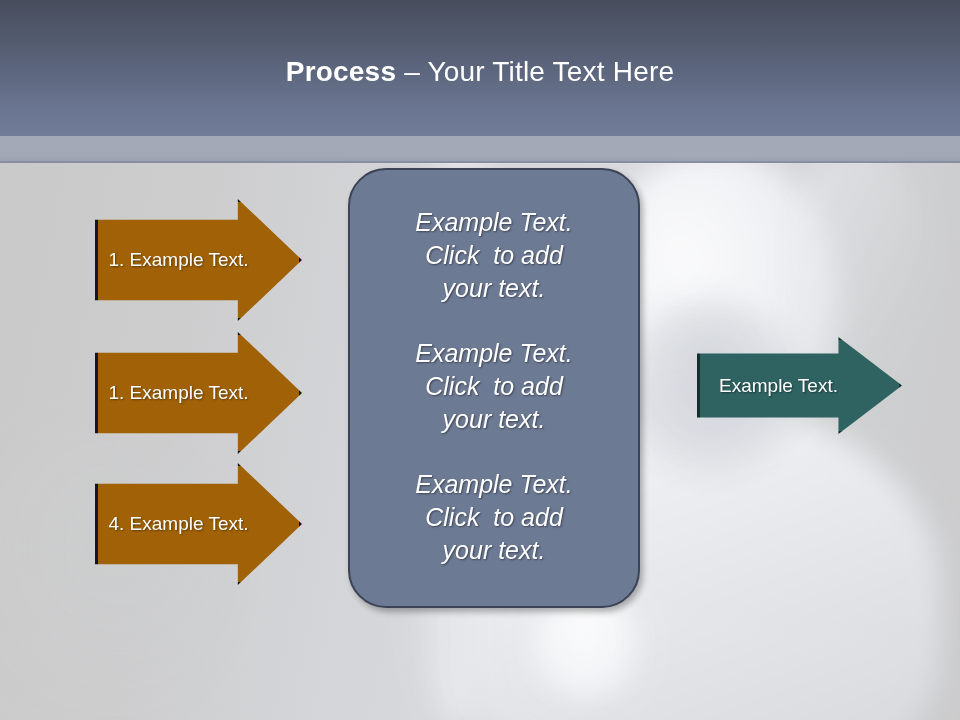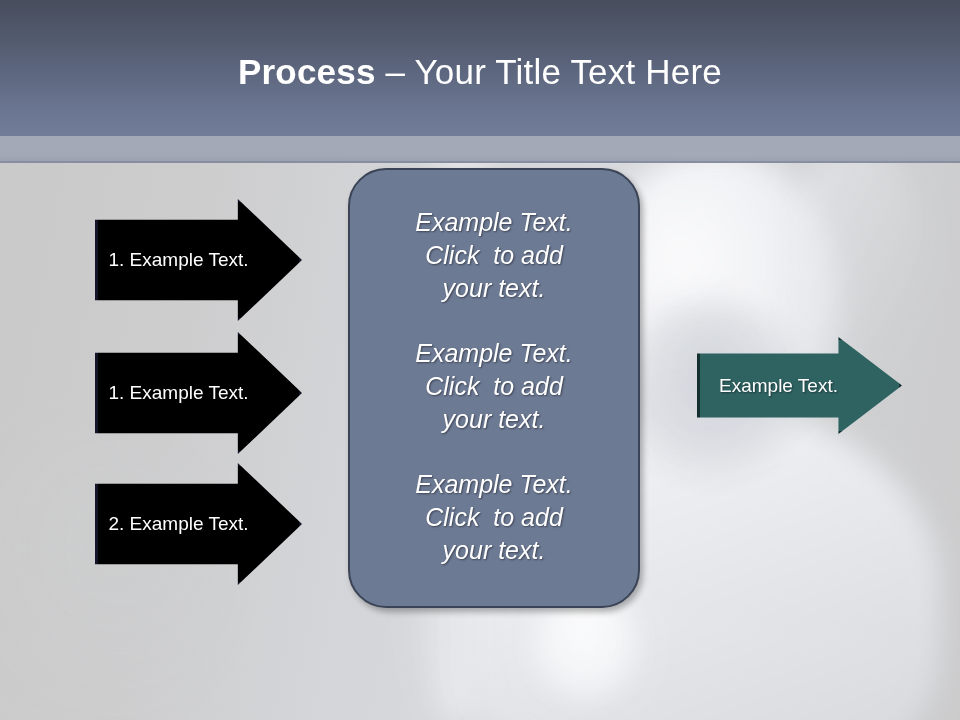--- a/index.html
+++ b/index.html
@@ -103,21 +103,21 @@
     left: 0; top: 161px;
     width: 960px; height: 2px;
     background: rgba(131,139,157,0.85);
   }
   .slide-title {
     position: absolute;
     left: 0; top: 50px;
     width: 960px;
     text-align: center;
     color: #ffffff;
-    font-size: 35px;
+    font-size: 28px;
     line-height: 44px;
     letter-spacing: 0.2px;
     white-space: nowrap;
   }
   .slide-title .t-bold { font-weight: bold; }
   .slide-title .t-rest { font-weight: normal; }
 
   
   .arrow {
     position: absolute;
@@ -130,21 +130,21 @@
   }
   .arrow-label {
     position: relative;
     z-index: 2;
     font-size: 19px;
     line-height: 22px;
     white-space: nowrap;
     pointer-events: none;
   }
   .arrow-purple {
-    background: #000000;
+    background: #a16207;
     filter: drop-shadow(2px 3px 3px rgba(0,0,0,0.40));
     border: 3px solid #141428;
   }
   .arrow-teal {
     background: #2f6362;
     filter: drop-shadow(2px 3px 3px rgba(0,0,0,0.40));
     border: 3px solid #13302f;
   }
   
   .arrow-shape {
@@ -210,21 +210,21 @@
     <span class="t-bold">Process</span><span class="t-rest"> – Your Title Text Here</span>
   </div>
 
   <div class="arrow arrow-purple arrow-shape a1">
     <span class="arrow-label">1. Example Text.</span>
   </div>
   <div class="arrow arrow-purple arrow-shape a2">
     <span class="arrow-label">1. Example Text.</span>
   </div>
   <div class="arrow arrow-purple arrow-shape a3">
-    <span class="arrow-label">2. Example Text.</span>
+    <span class="arrow-label">4. Example Text.</span>
   </div>
 
   <div class="center-box">
     <div class="cb-block">
       <span class="cb-line">Example Text.</span>
       <span class="cb-line">Click  to add</span>
       <span class="cb-line">your text.</span>
     </div>
     <div class="cb-gap"></div>
     <div class="cb-block">

